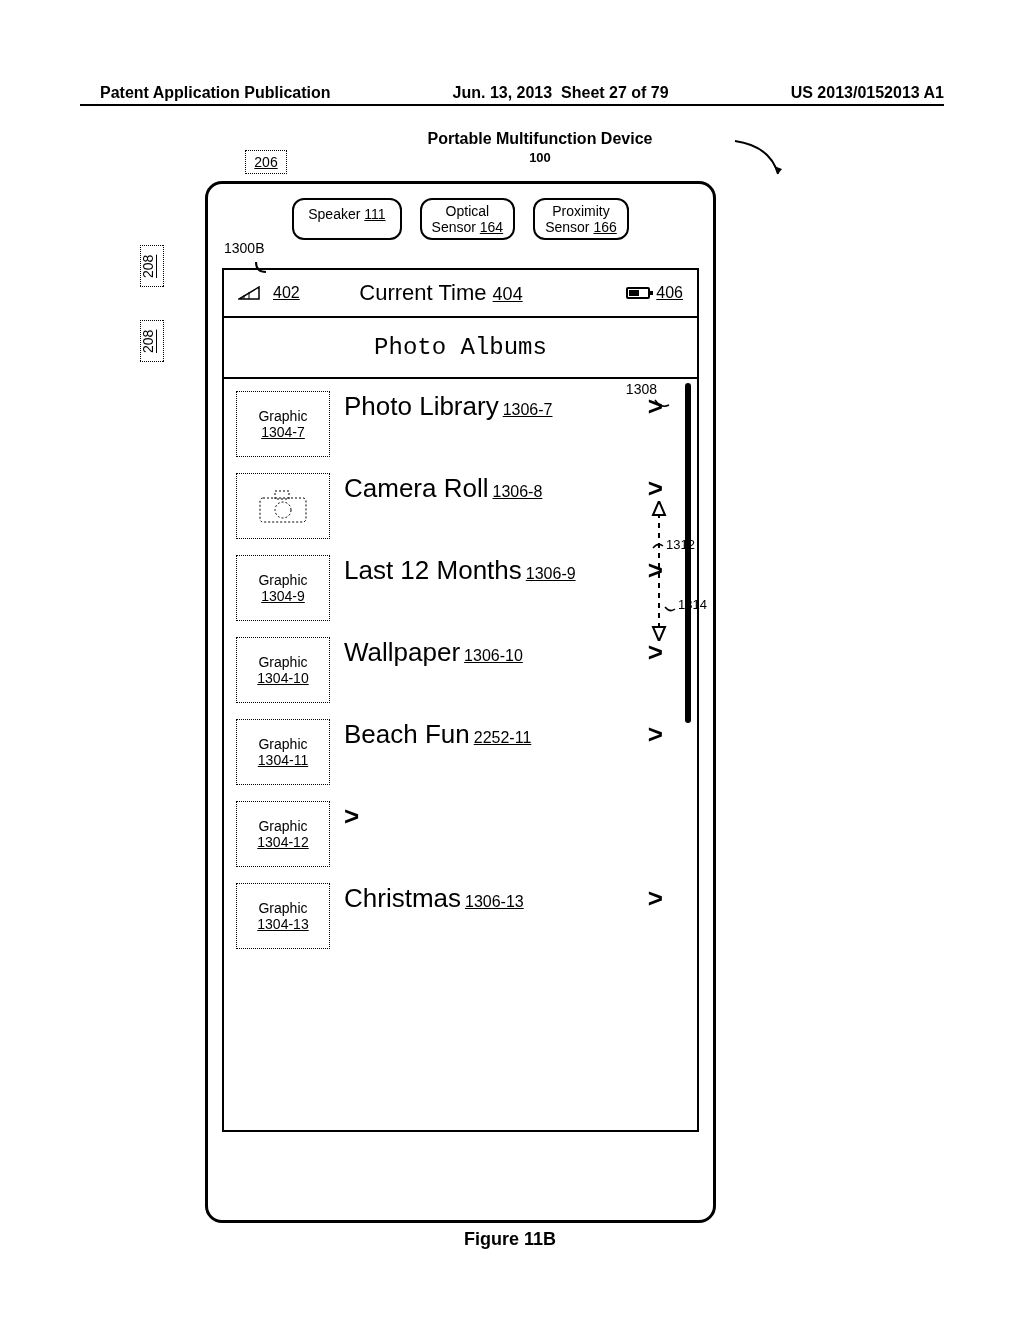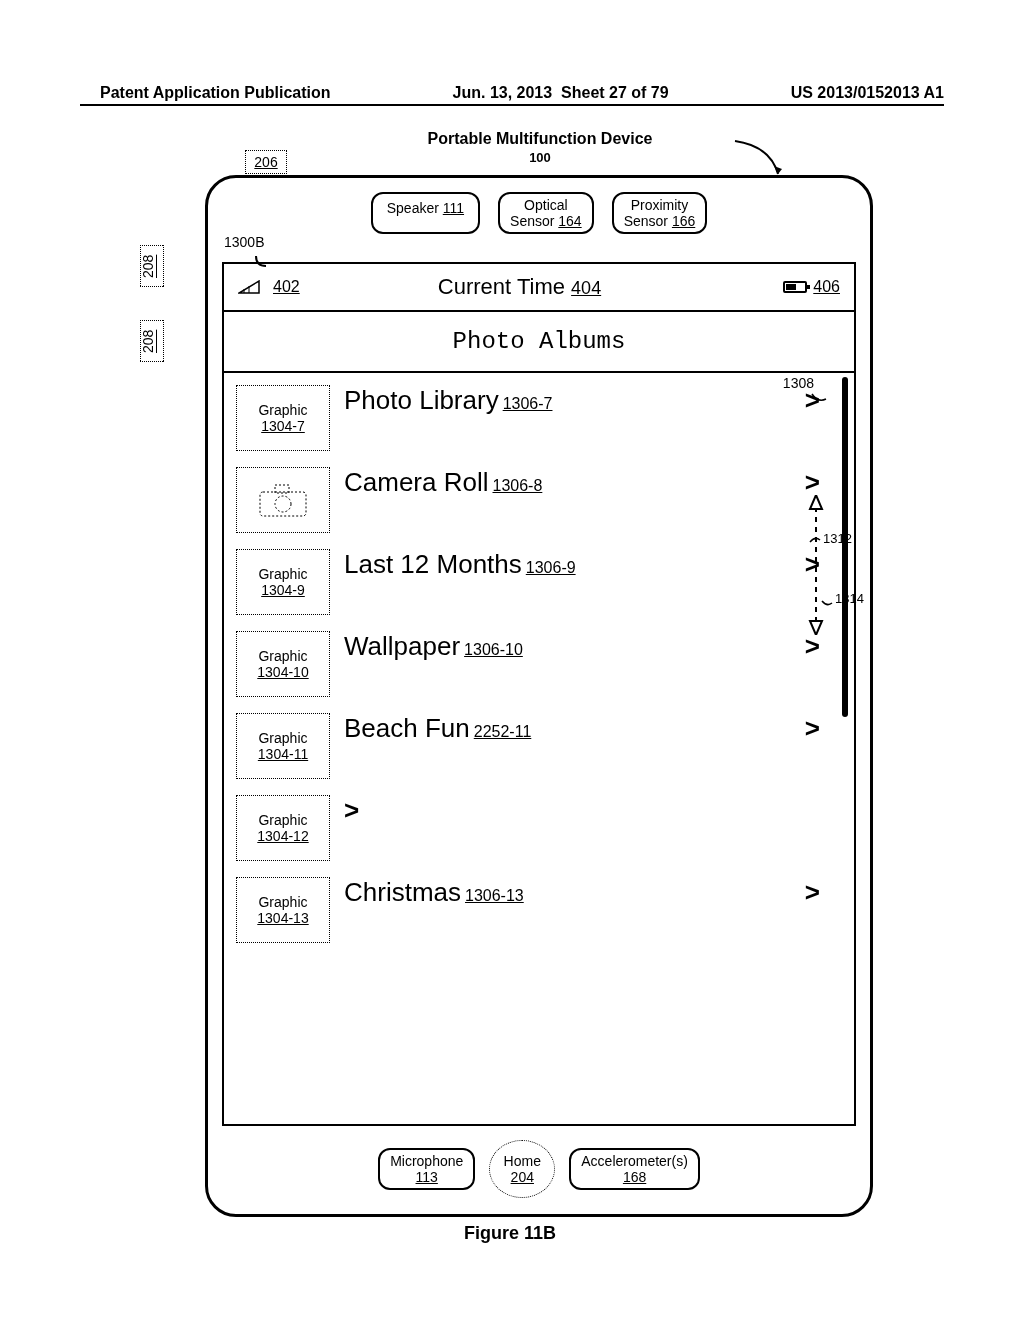--- a/index.html
+++ b/index.html
@@ -86,26 +86,26 @@
     writing-mode: vertical-rl;
     transform: rotate(180deg);
   }
   .ref-208 span { text-decoration: underline; }
   .ref-208.a { top: 115px; }
   .ref-208.b { top: 190px; }
 
   
   .device {
     position: relative;
-    margin-top: 10px;
+    margin-top: 16px;
     margin-left: 35px;
-    width: 668px;
+    width: 511px;
     height: 1042px;
     border: 3px solid #000;
-    border-radius: 31px;
+    border-radius: 17px;
     padding: 10px 12px 12px;
   }
 
   
   .top-row {
     margin-top: 4px;
     display: flex;
     justify-content: center;
     gap: 18px;
   }
@@ -470,31 +470,17 @@
           </div>
           <div class="row-label">
             <span>Christmas</span><span class="refnum">1306-13</span>
           </div>
           <div class="chev">&gt;</div>
         </div>
 
       </div>
     </div>
 
-    <div class="bottom-row">
-      <div class="pill">
-        <span>Microphone</span><br>
-        <span class="u">113</span>
-      </div>
-      <div class="home-oval">
-        <span>Home</span>
-        <span class="u">204</span>
-      </div>
-      <div class="pill">
-        <span>Accelerometer(s)</span><br>
-        <span class="u">168</span>
-      </div>
-    </div>
 
   </div>
 
   <div class="figure-caption">Figure 11B</div>
 </div>
 
 </body></html>

